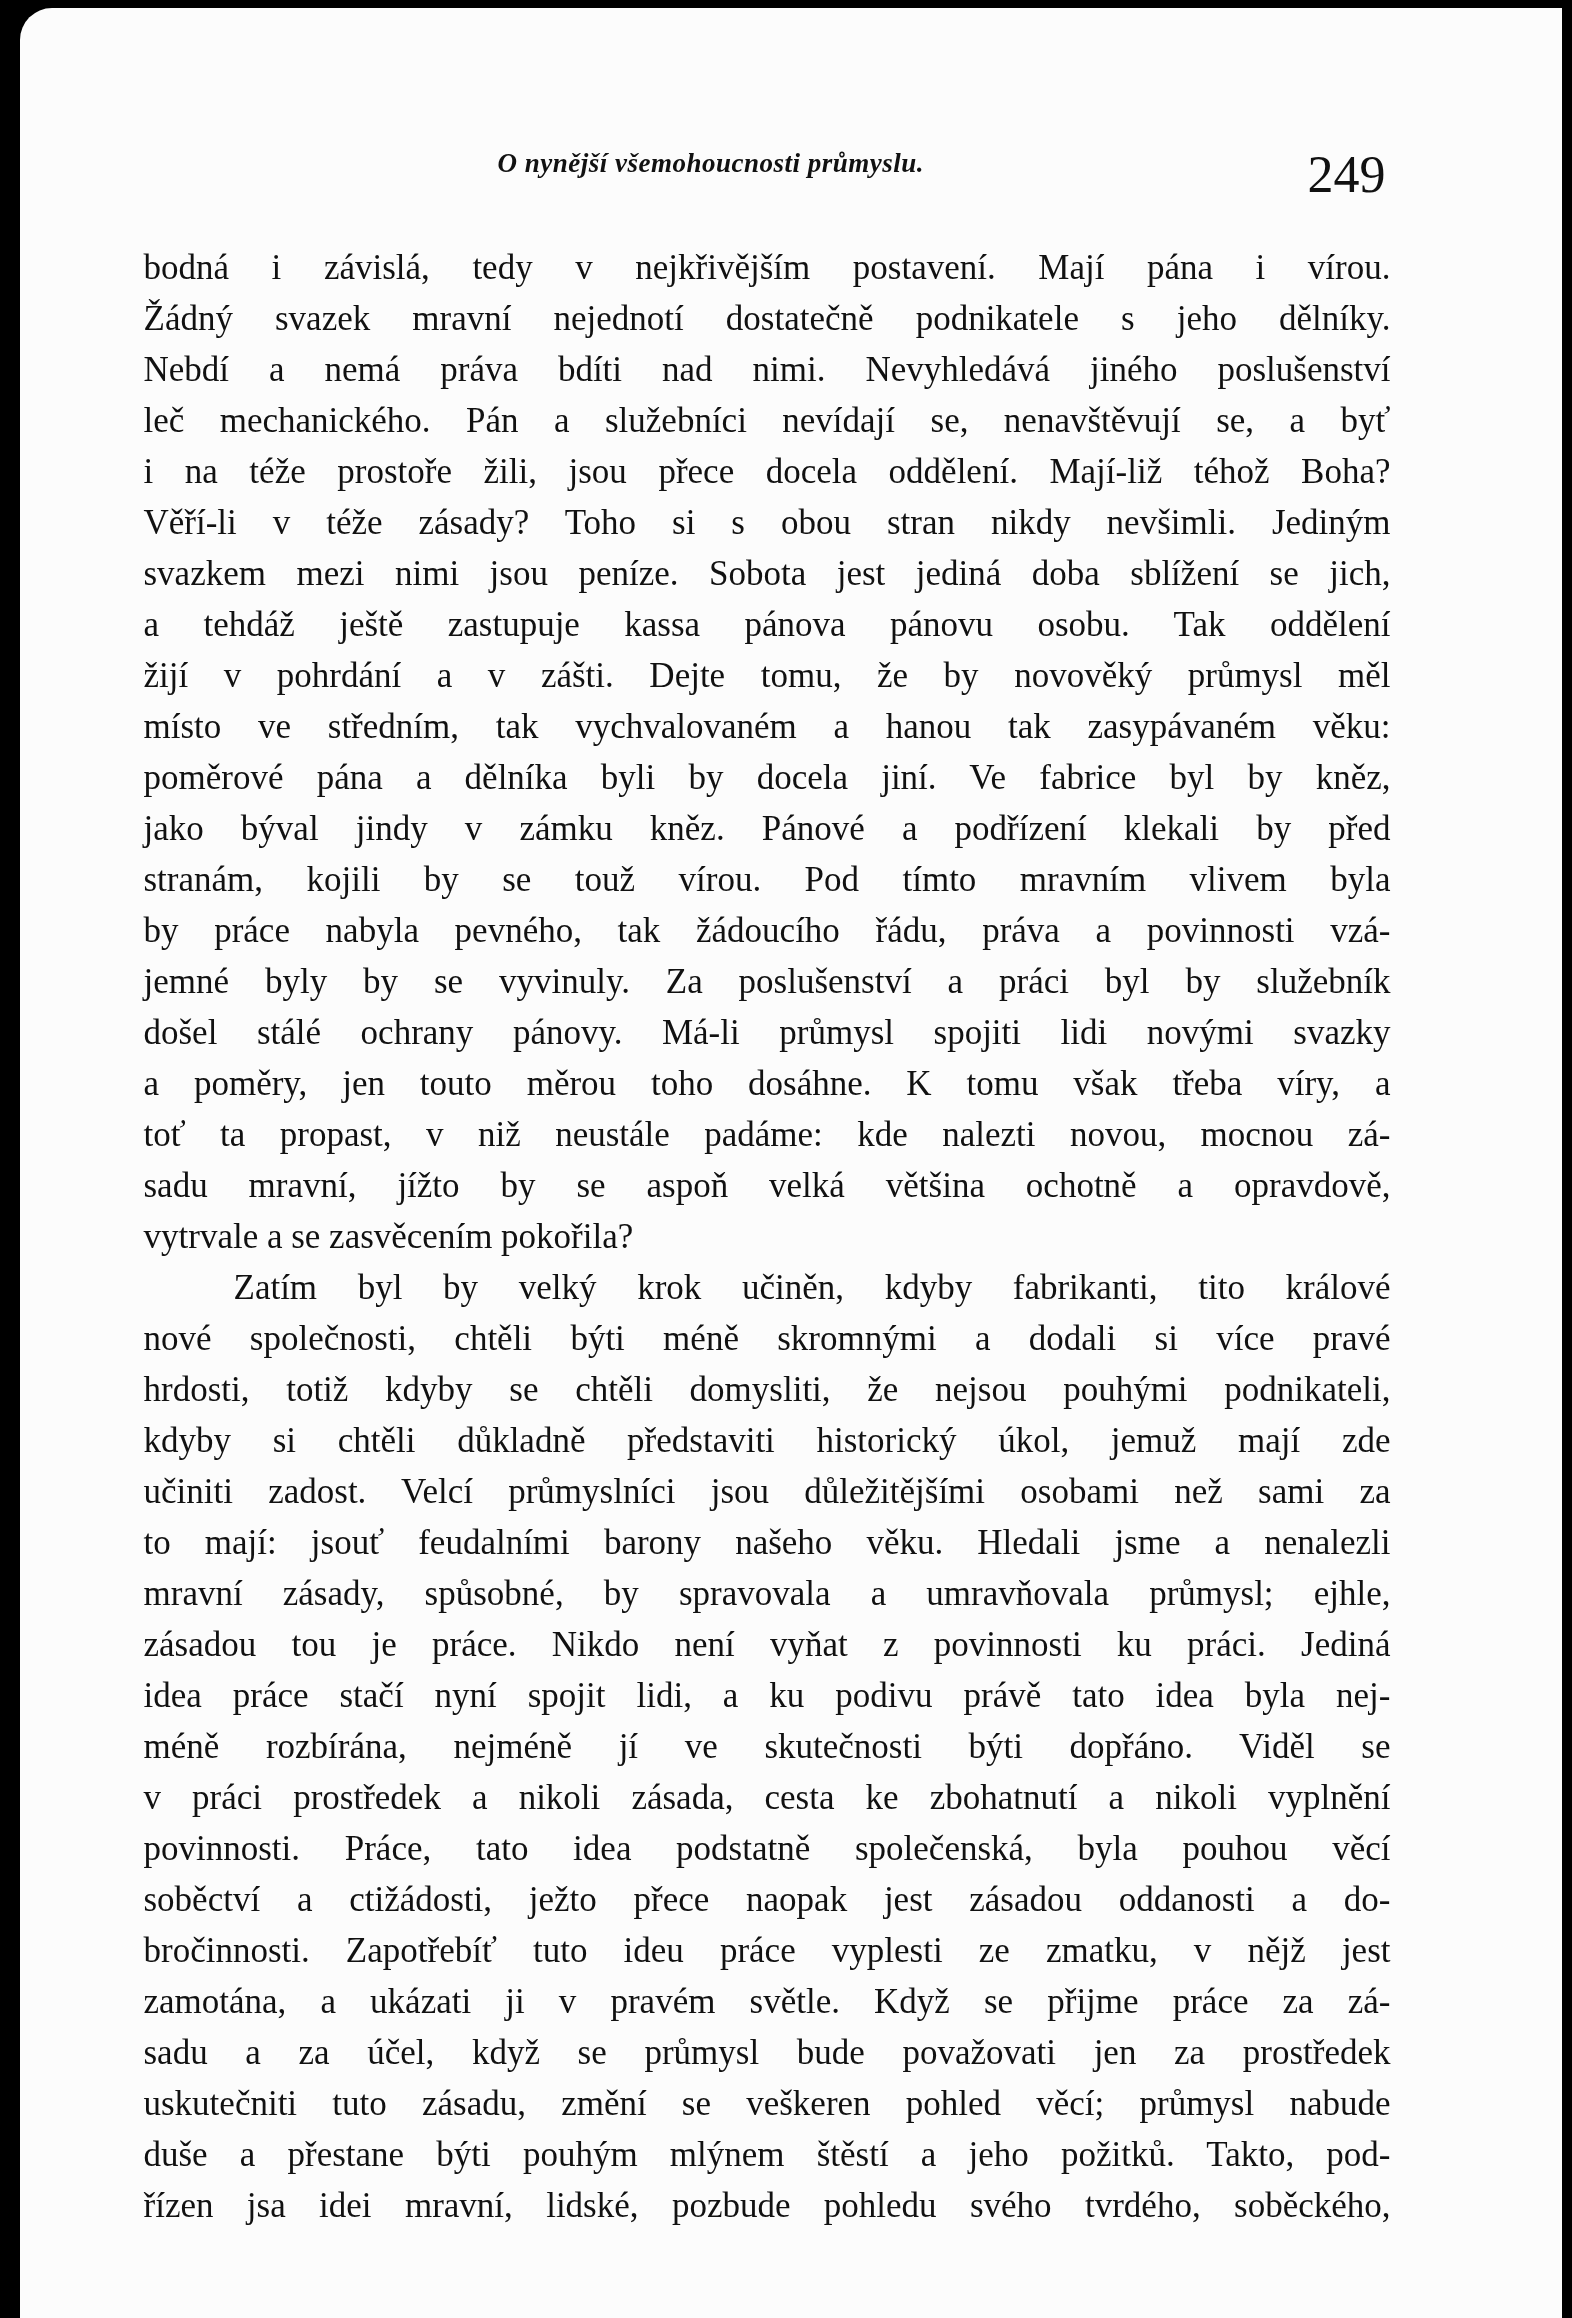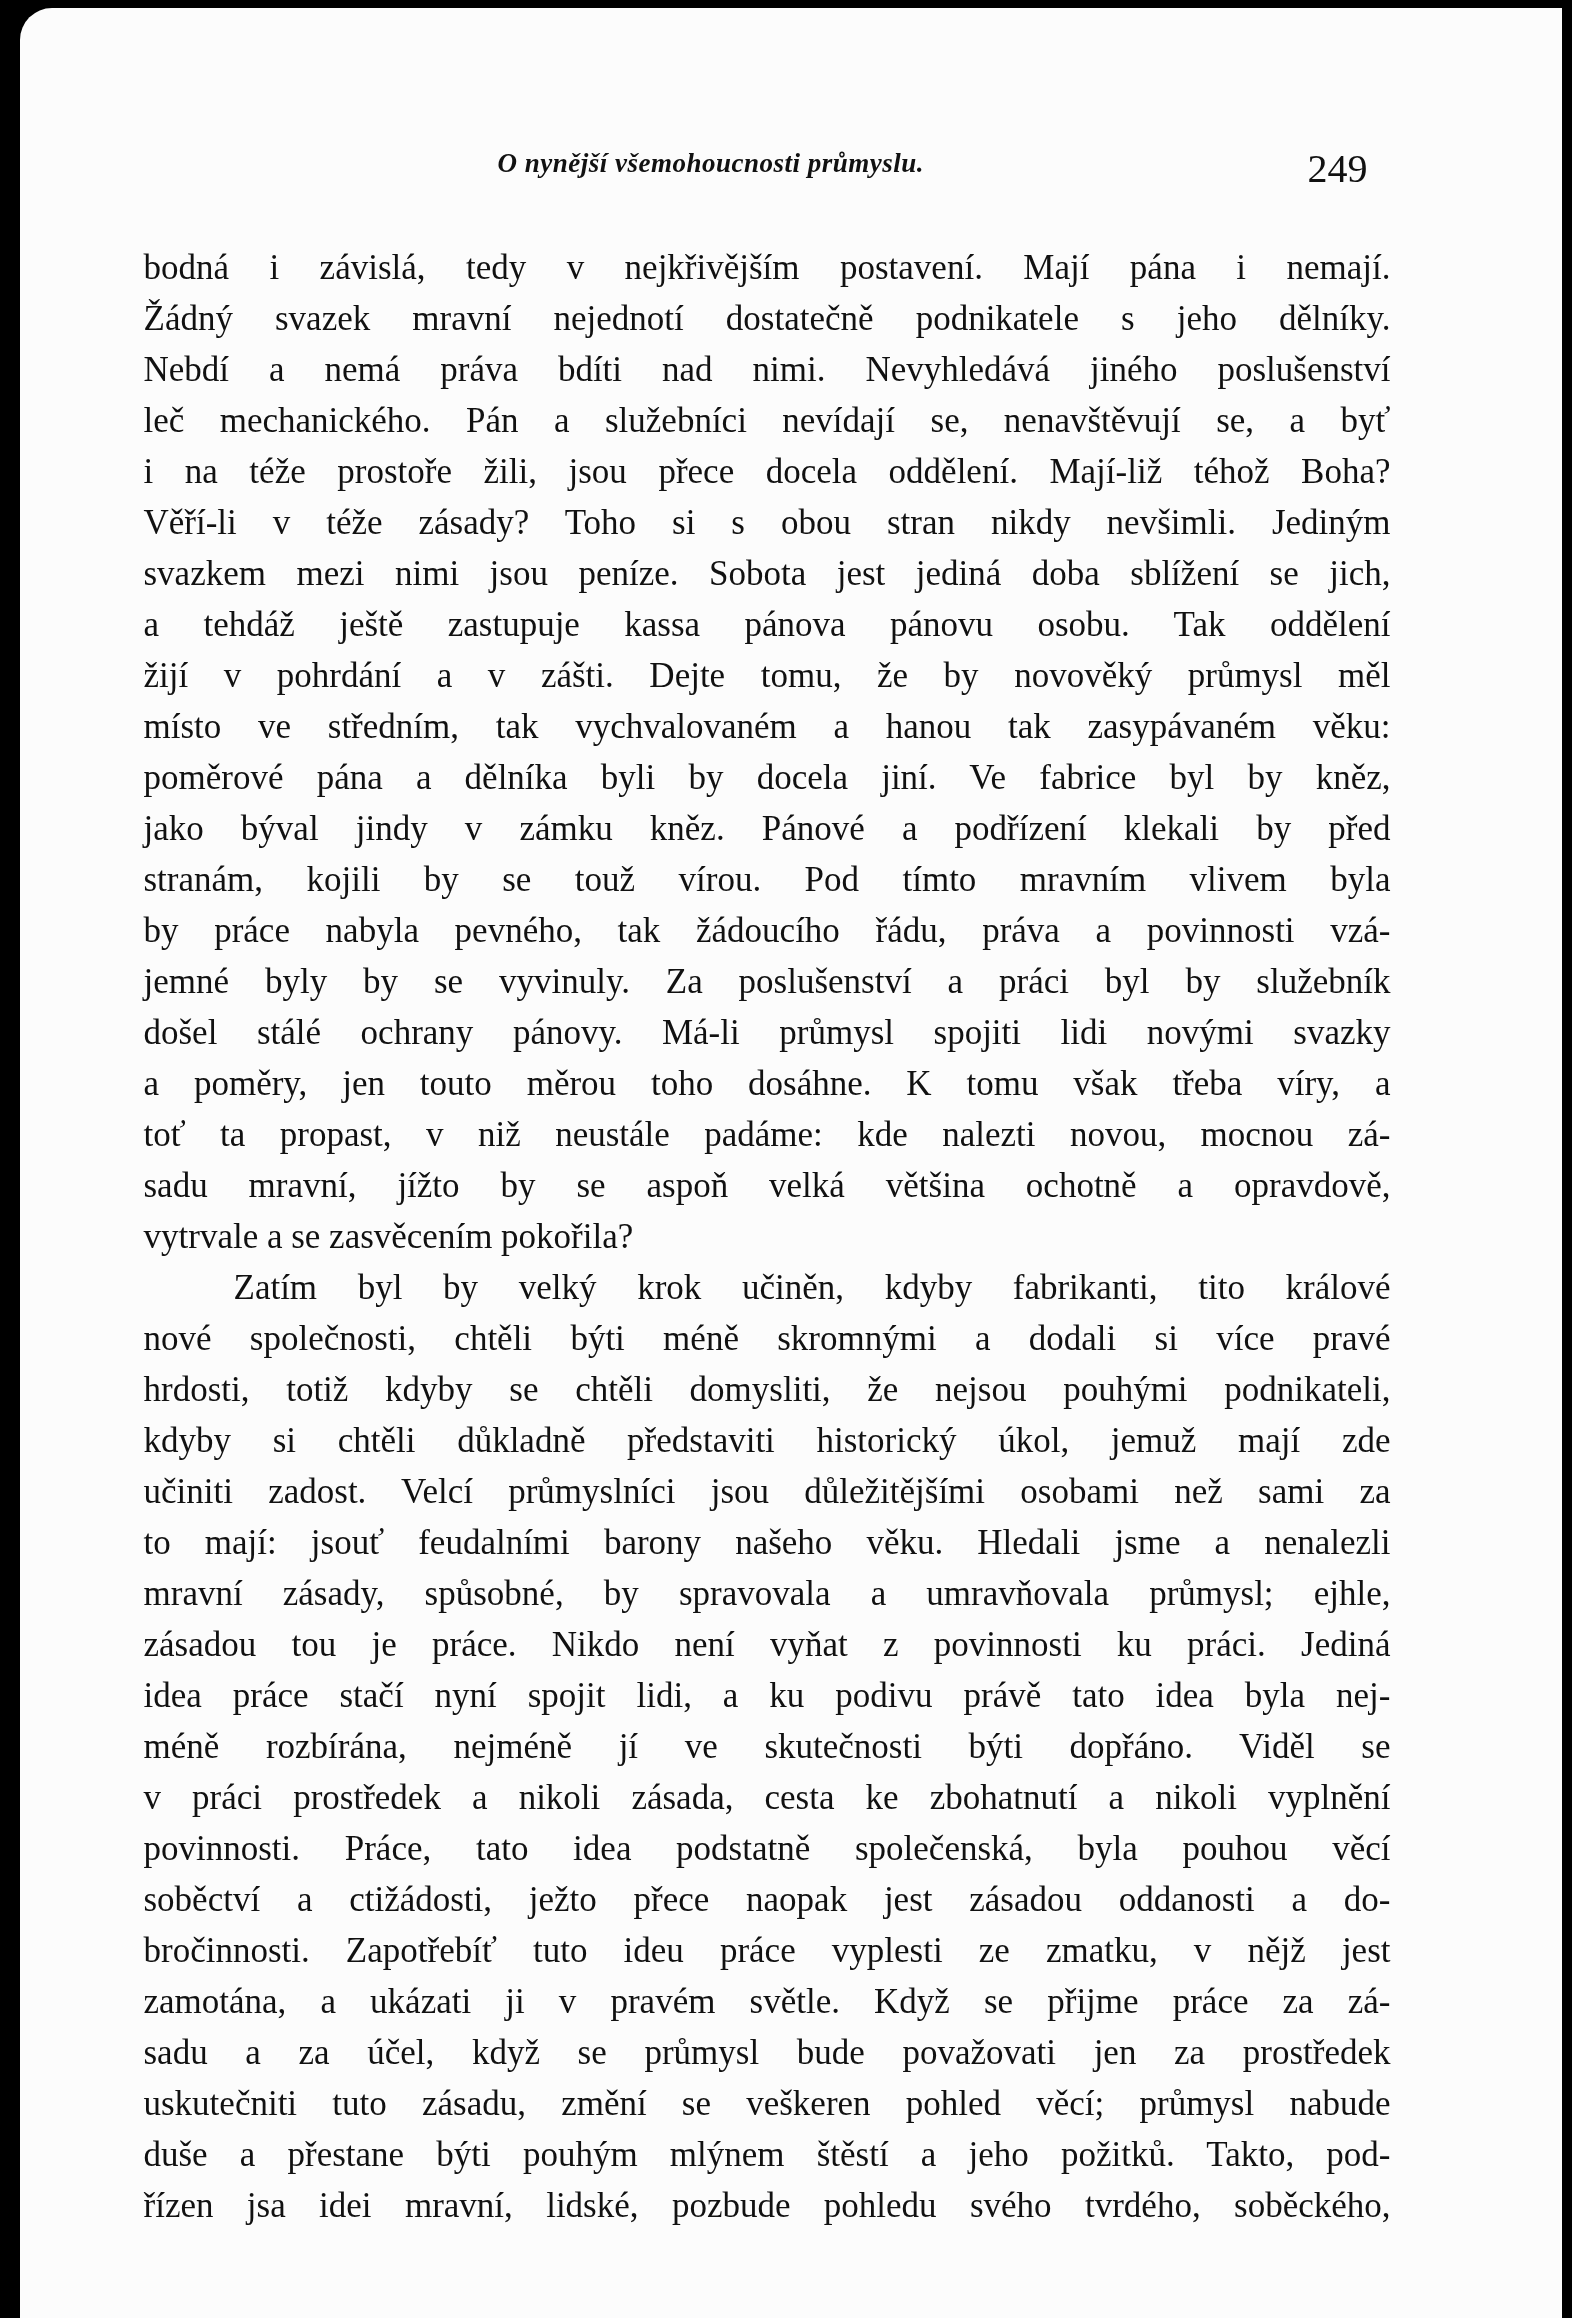--- a/index.html
+++ b/index.html
@@ -13,21 +13,21 @@
   .header {
     position:absolute; top:140px; left:0; width:100%; height:56px;
   }
   .running-title {
     position:absolute; left:478px; top:0;
     font-family:"Liberation Serif", serif; font-style:italic; font-weight:bold;
     font-size:27px; color:#111; letter-spacing:0.5px;
   }
   .page-number {
     position:absolute; left:1288px; top:-3.7px;
-    font-family:"Liberation Serif", serif; font-size:40px; color:#111;
+    font-family:"Liberation Serif", serif; font-size:52px; color:#111;
   }
   .body-text {
     position:absolute; left:124px; top:234px; width:1247px;
     font-family:"Liberation Serif", serif; font-size:35px; color:#111;
   }
   .line {
     height:51px; line-height:51px; white-space:nowrap;
     text-align:justify; text-align-last:justify;
   }
   .line.last { text-align-last:left; }
@@ -35,21 +35,21 @@
 </style>
 </head>
 <body>
 
 <div class="page">
   <div class="header">
     <span class="running-title">O nynější všemohoucnosti průmyslu.</span>
     <span class="page-number">249</span>
   </div>
   <div class="body-text" id="body-text">
-      <div class="line">bodná i závislá, tedy v nejkřivějším postavení. Mají pána i nemají.</div>
+      <div class="line">bodná i závislá, tedy v nejkřivějším postavení. Mají pána i vírou.</div>
       <div class="line">Žádný svazek mravní nejednotí dostatečně podnikatele s jeho dělníky.</div>
       <div class="line">Nebdí a nemá práva bdíti nad nimi. Nevyhledává jiného poslušenství</div>
       <div class="line">leč mechanického. Pán a služebníci nevídají se, nenavštěvují se, a byť</div>
       <div class="line">i na téže prostoře žili, jsou přece docela oddělení. Mají-liž téhož Boha?</div>
       <div class="line">Věří-li v téže zásady? Toho si s obou stran nikdy nevšimli. Jediným</div>
       <div class="line">svazkem mezi nimi jsou peníze. Sobota jest jediná doba sblížení se jich,</div>
       <div class="line">a tehdáž ještě zastupuje kassa pánova pánovu osobu. Tak oddělení</div>
       <div class="line">žijí v pohrdání a v zášti. Dejte tomu, že by novověký průmysl měl</div>
       <div class="line">místo ve středním, tak vychvalovaném a hanou tak zasypávaném věku:</div>
       <div class="line">poměrové pána a dělníka byli by docela jiní. Ve fabrice byl by kněz,</div>

